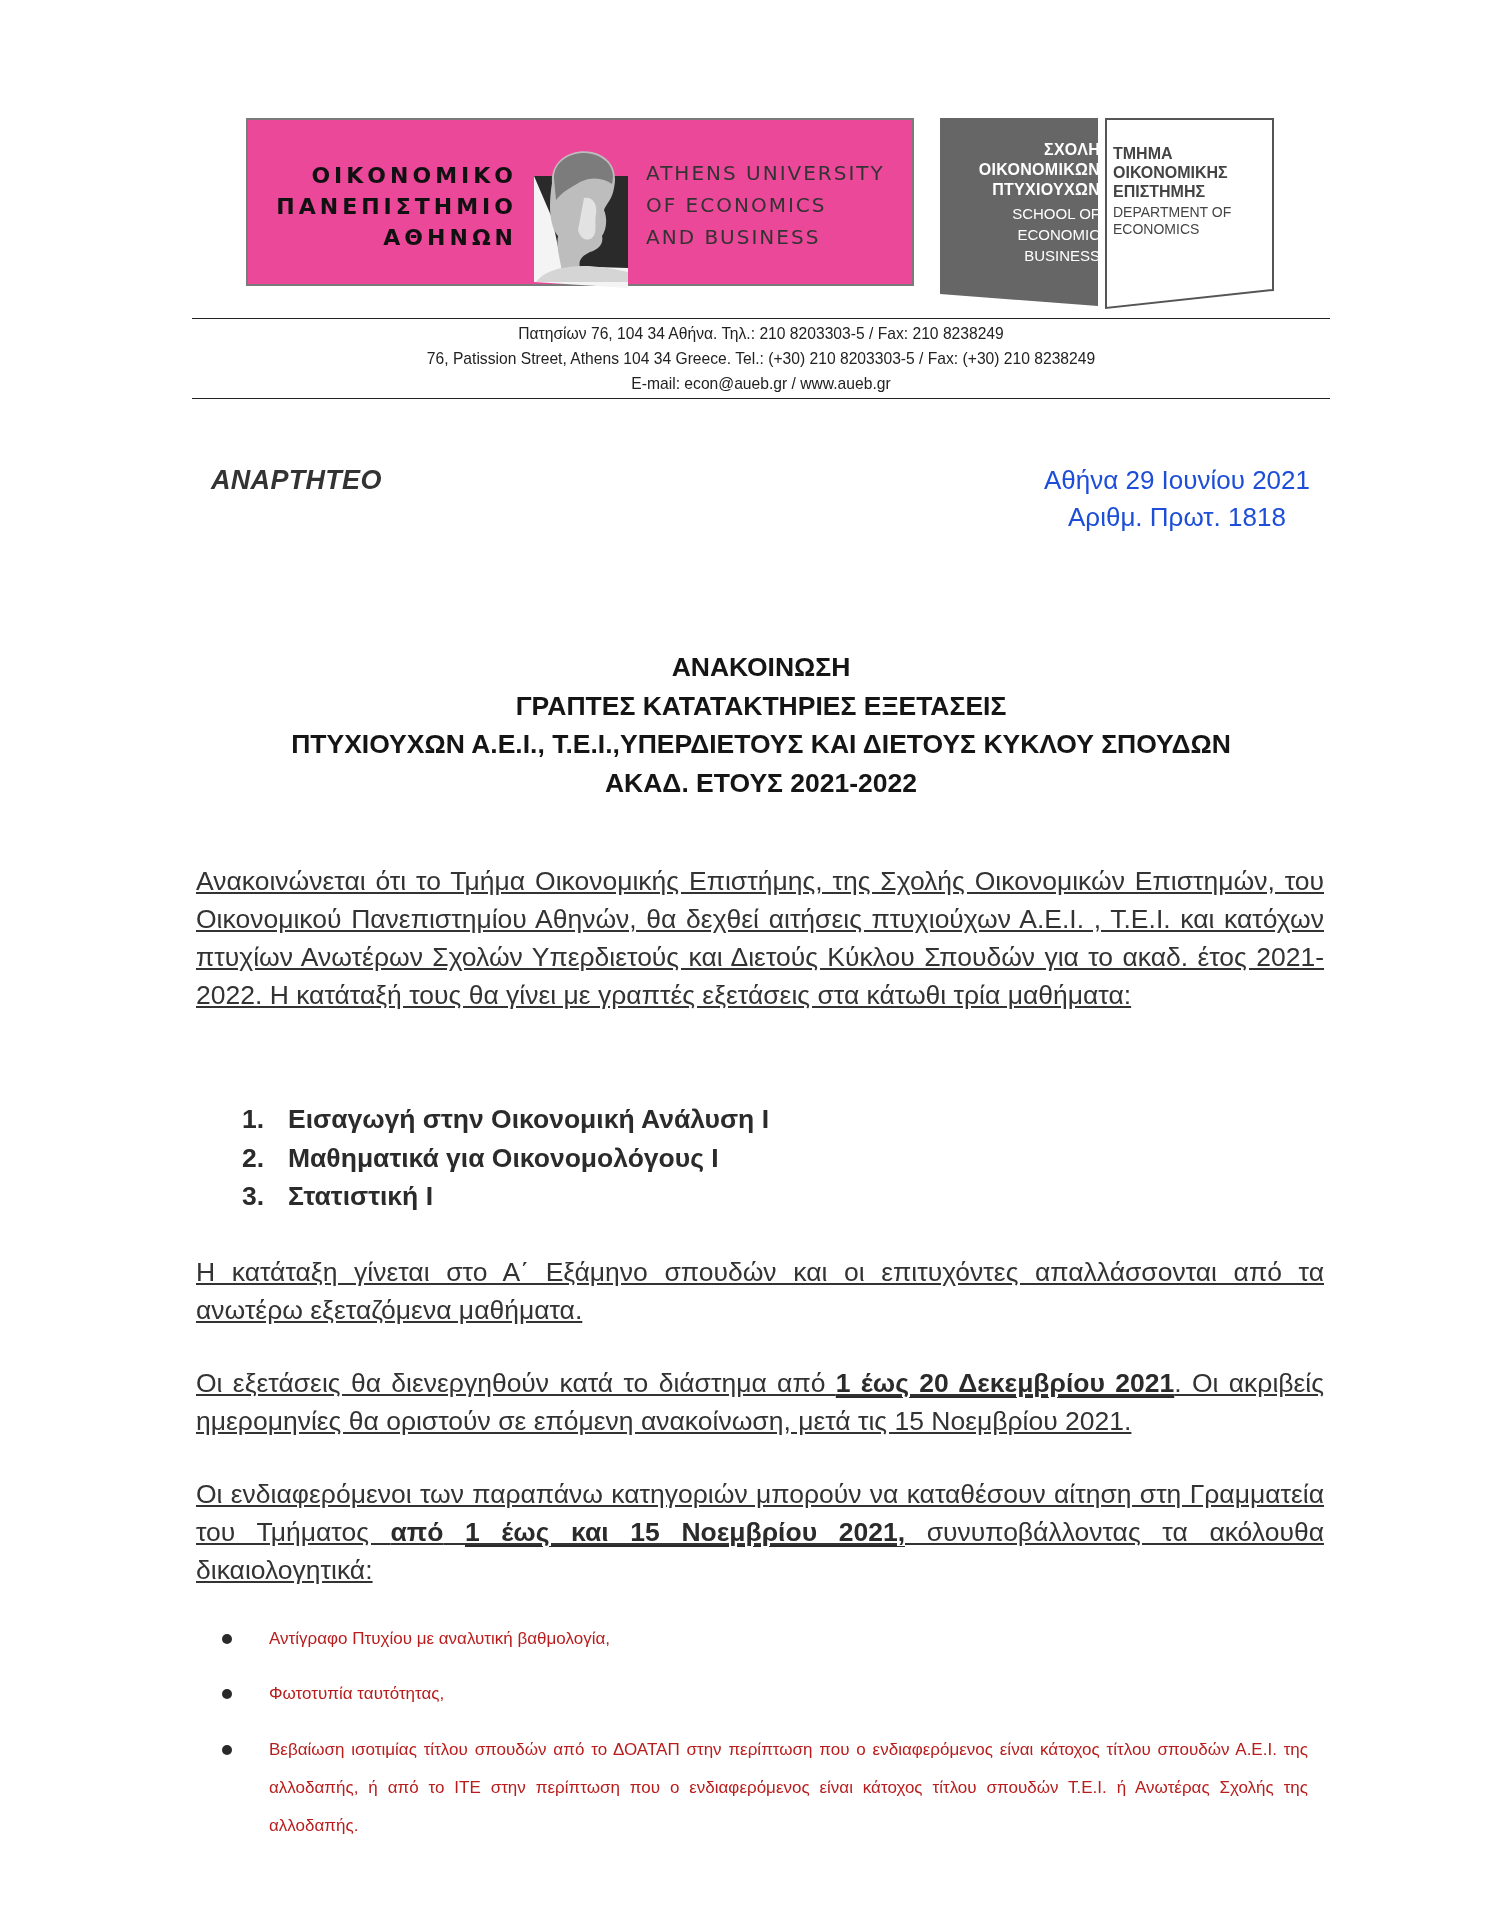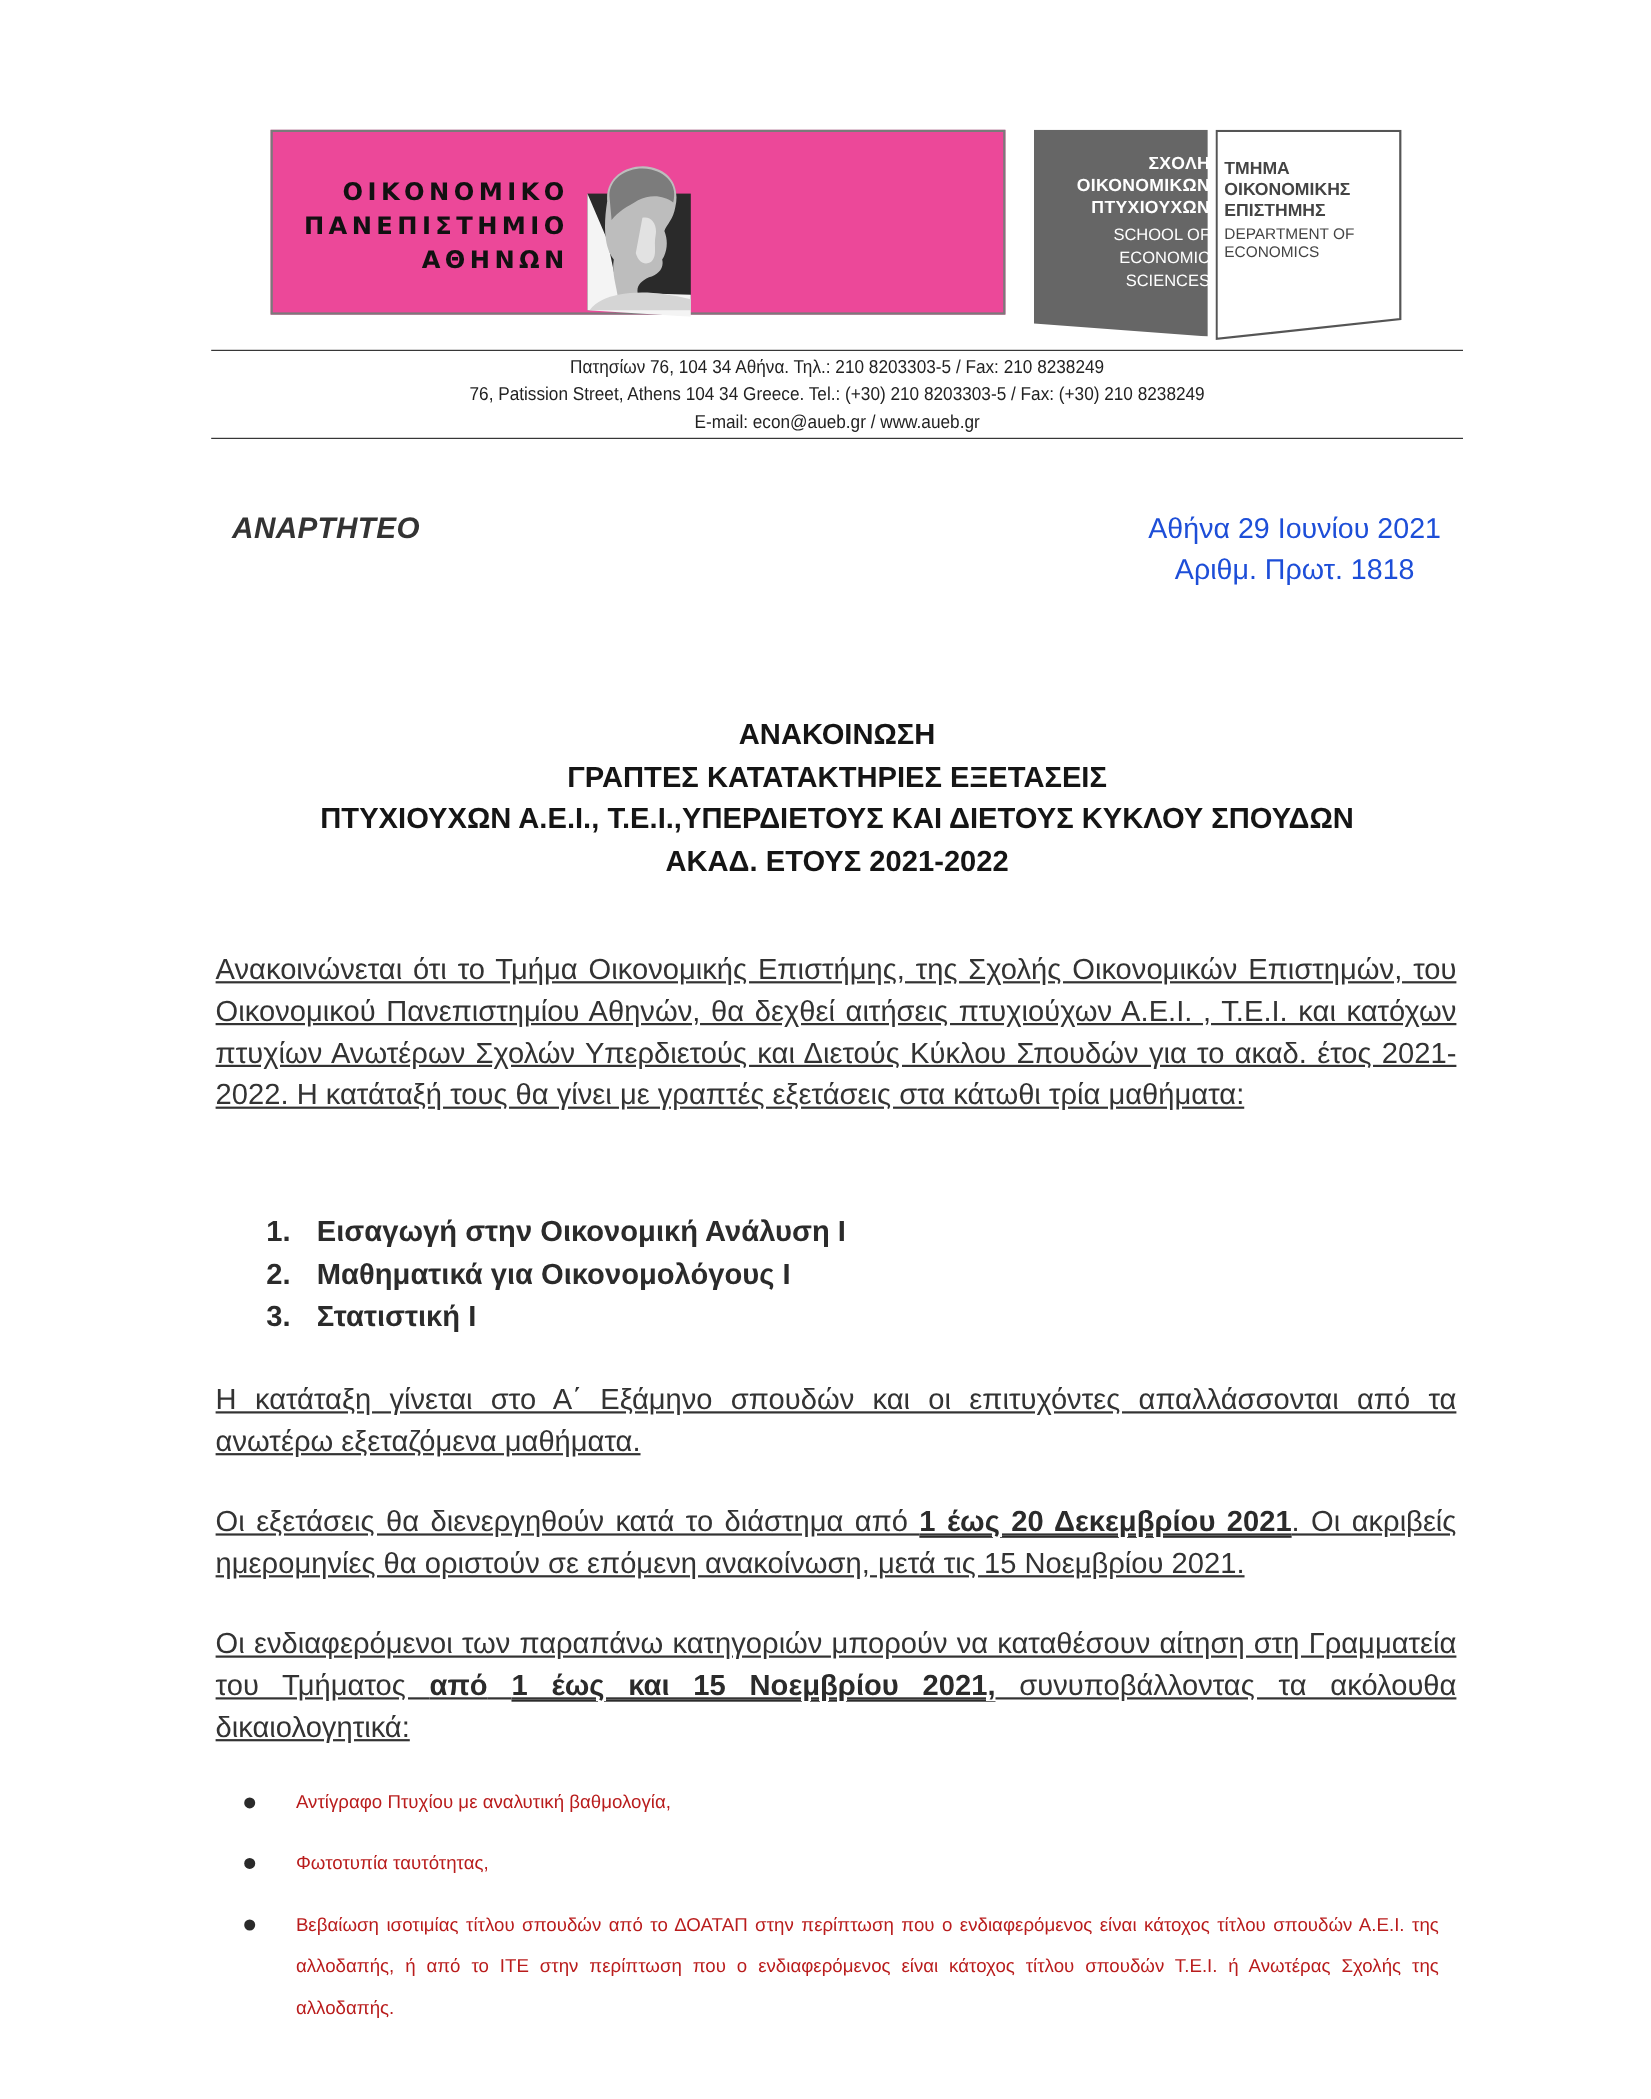--- a/index.html
+++ b/index.html
@@ -55,33 +55,38 @@
     <div>ΑΘΗΝΩΝ</div>
   </div>
   <svg class="bust" viewBox="0 0 100 140">
     <rect x="2" y="28" width="94" height="106" fill="#2a2a2a"></rect>
     <polygon points="2,28 2,134 96,140 96,120 30,118 20,70" fill="#f4f4f4"></polygon>
     <path d="M20,35 C18,12 40,0 60,4 C78,8 86,22 82,40 C80,52 74,56 72,62 C76,72 74,82 70,88 C72,96 66,102 58,104 C50,108 46,112 48,120 L30,124 C28,110 24,100 26,88 C18,78 16,60 20,35 Z" fill="#bdbdbd"></path>
     <path d="M22,30 C22,12 42,2 60,6 C76,10 84,22 80,36 C72,30 60,28 48,34 C38,40 30,44 24,52 Z" fill="#7c7c7c"></path>
     <path d="M52,50 C60,48 66,56 64,66 C62,76 66,84 60,90 C54,94 48,90 46,82 Z" fill="#e2e2e2"></path>
     <path d="M30,120 C50,116 70,118 96,124 L96,134 L4,134 C10,126 20,122 30,120 Z" fill="#d5d5d5"></path>
   </svg>
+  <div class="logo-en">
+    <div>ATHENS UNIVERSITY</div>
+    <div>OF ECONOMICS</div>
+    <div>AND BUSINESS</div>
+  </div>
 </div>
 
 <div class="abs school-block">
   <svg width="158" height="188" style="position:absolute;left:0;top:0">
     <polygon points="0,0 158,0 158,188 0,176" fill="#666666"></polygon>
   </svg>
   <div class="school-text">
     <div class="gr">ΣΧΟΛΗ</div>
     <div class="gr">ΟΙΚΟΝΟΜΙΚΩΝ</div>
     <div class="gr">ΠΤΥΧΙΟΥΧΩΝ</div>
     <div class="en" style="margin-top:4px">SCHOOL OF</div>
     <div class="en">ECONOMIC</div>
-    <div class="en">SCIENCES</div>
+    <div class="en">BUSINESS</div>
   </div>
 </div>
 
 <div class="abs dept-block">
   <svg width="170" height="192" style="position:absolute;left:0;top:0">
     <polygon points="1,1 168,1 168,172 1,190" fill="#ffffff" stroke="#555" stroke-width="2"></polygon>
   </svg>
   <div class="dept-text">
     <div class="gr">ΤΜΗΜΑ</div>
     <div class="gr">ΟΙΚΟΝΟΜΙΚΗΣ</div>

